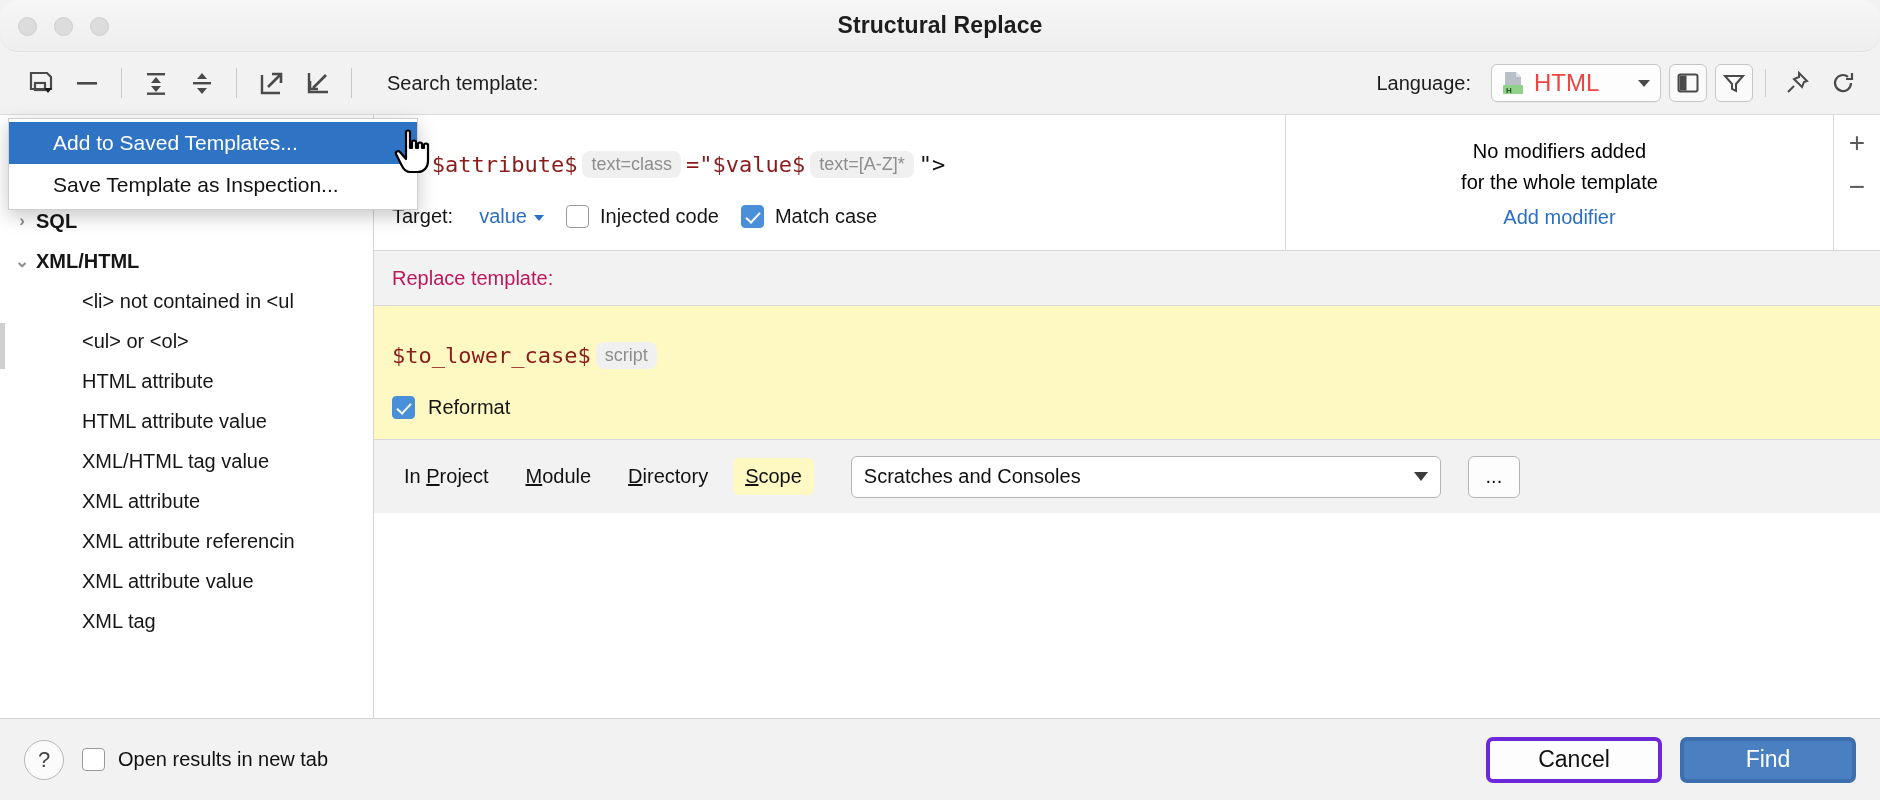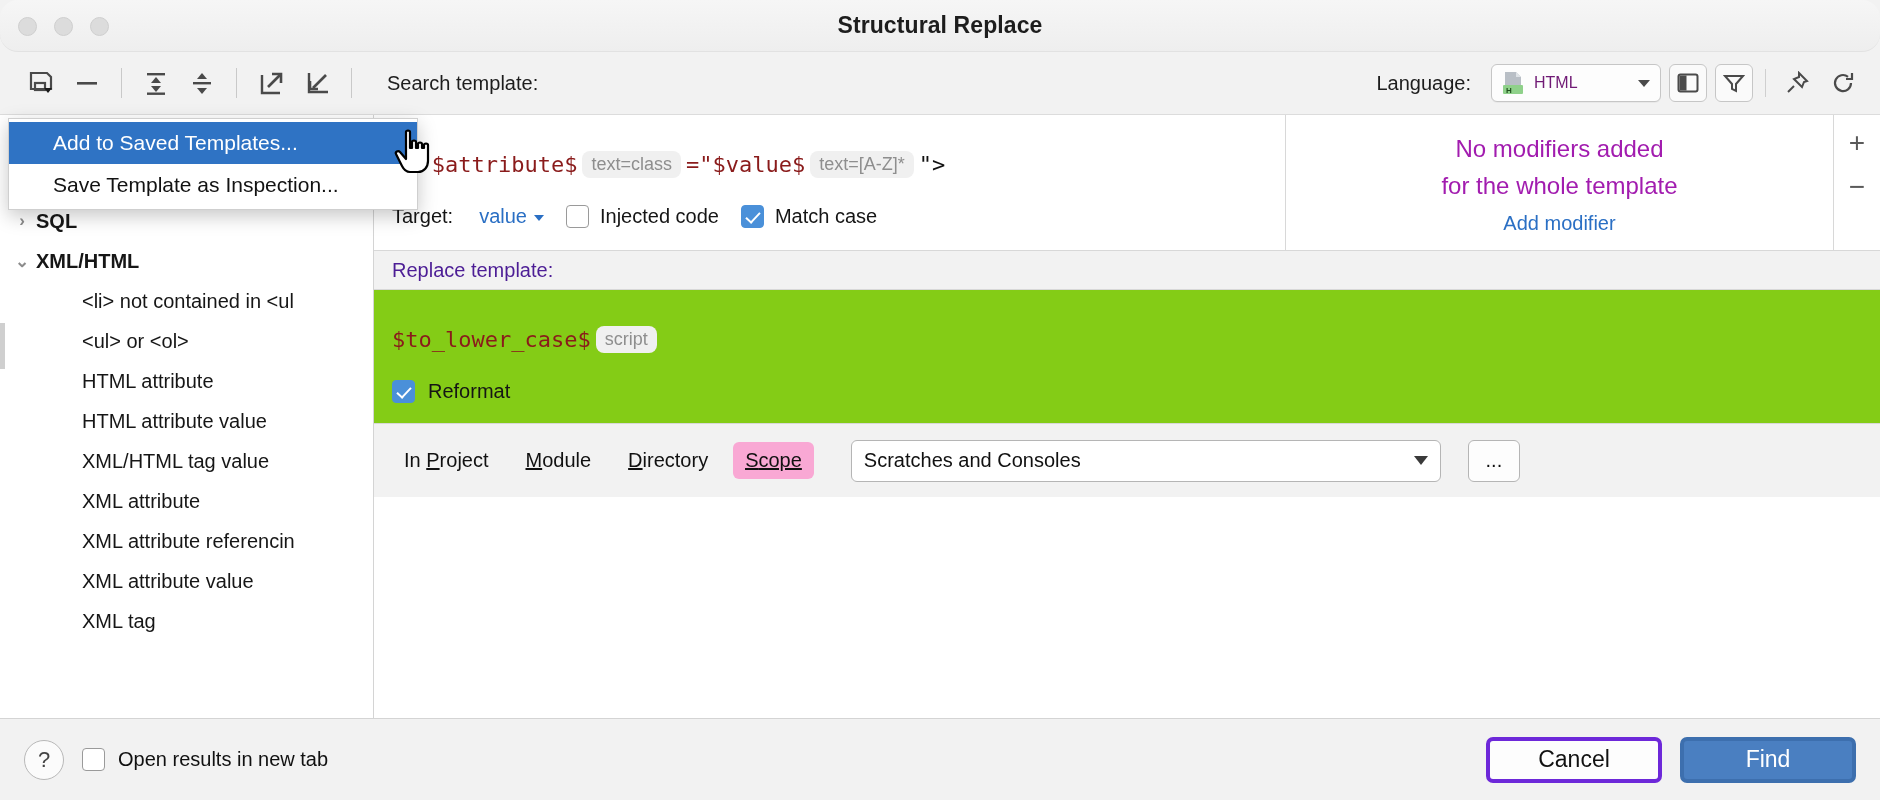--- a/index.html
+++ b/index.html
@@ -92,21 +92,21 @@
     background: #fdfdfd;
     border: 1px solid #c6c6c6;
     border-radius: 6px;
     display: flex;
     align-items: center;
     padding: 0 10px;
     gap: 10px;
     box-shadow: 0 1px 0 rgba(0,0,0,0.04);
   }
   .lang-combo .lname {
-    font-size: 16px; color: #701a75; text-align: right;
+    font-size: 24px; color: #ef4444; text-align: right;
   }
   .lang-combo .caret {
     margin-left: auto;
     width: 0; height: 0;
     border-left: 6px solid transparent;
     border-right: 6px solid transparent;
     border-top: 7px solid #4a4a4a;
   }
   .icon-btn {
     width: 38px; height: 38px;
@@ -249,67 +249,67 @@
     width: 548px;
     flex: 0 0 548px;
     display: flex;
     align-items: center;
     justify-content: center;
     flex-direction: column;
     text-align: center;
     position: relative;
     border-right: 1px solid #d8d8d8;
   }
-  .mod-text { font-size: 24px; color: #a21caf; line-height: 1.55; }
+  .mod-text { font-size: 20px; color: #000000; line-height: 1.55; }
   .mod-link { font-size: 20px; color: #2a6fc4; margin-top: 8px; }
   .mod-rail {
     width: 46px;
     flex: 0 0 46px;
     display: flex;
     flex-direction: column;
     align-items: center;
     padding-top: 14px;
     gap: 16px;
   }
   .rail-btn { font-size: 28px; color: #5a5a5a; line-height: 1; }
 
   
   .section-head {
-    height: 40px;
+    height: 56px;
     display: flex;
     align-items: center;
     padding-left: 18px;
     font-size: 20px;
-    color: #4c1d95;
+    color: #be185d;
     background: #f2f2f2;
     border-top: 1px solid #d8d8d8;
     border-bottom: 1px solid #d8d8d8;
   }
-  .replace-body { background:#84cc16; }
+  .replace-body { background:#fef9c3; }
   .reformat-row {
     display: flex; align-items: center; gap: 13px;
     padding: 18px 0 20px 18px;
     font-size: 20px; color: #151515;
   }
   .scope-bar {
     border-top: 1px solid #d8d8d8;
     background: #f2f2f2;
     display: flex;
     align-items: center;
     padding: 0 18px;
     height: 74px;
     gap: 13px;
   }
   .scope-tab {
     font-size: 20px;
     color: #111111;
     padding: 7px 12px;
     border-radius: 6px;
   }
-  .scope-tab.active { background: #f9a8d4; text-decoration: underline; }
+  .scope-tab.active { background: #fef9c3; }
   .scope-tab u { text-decoration: underline; }
   .scope-combo {
     height: 42px;
     width: 590px;
     background: #ffffff;
     border: 1px solid #b5b5b5;
     border-radius: 6px;
     display: flex; align-items: center;
     padding: 0 12px;
     margin-left: 24px;

